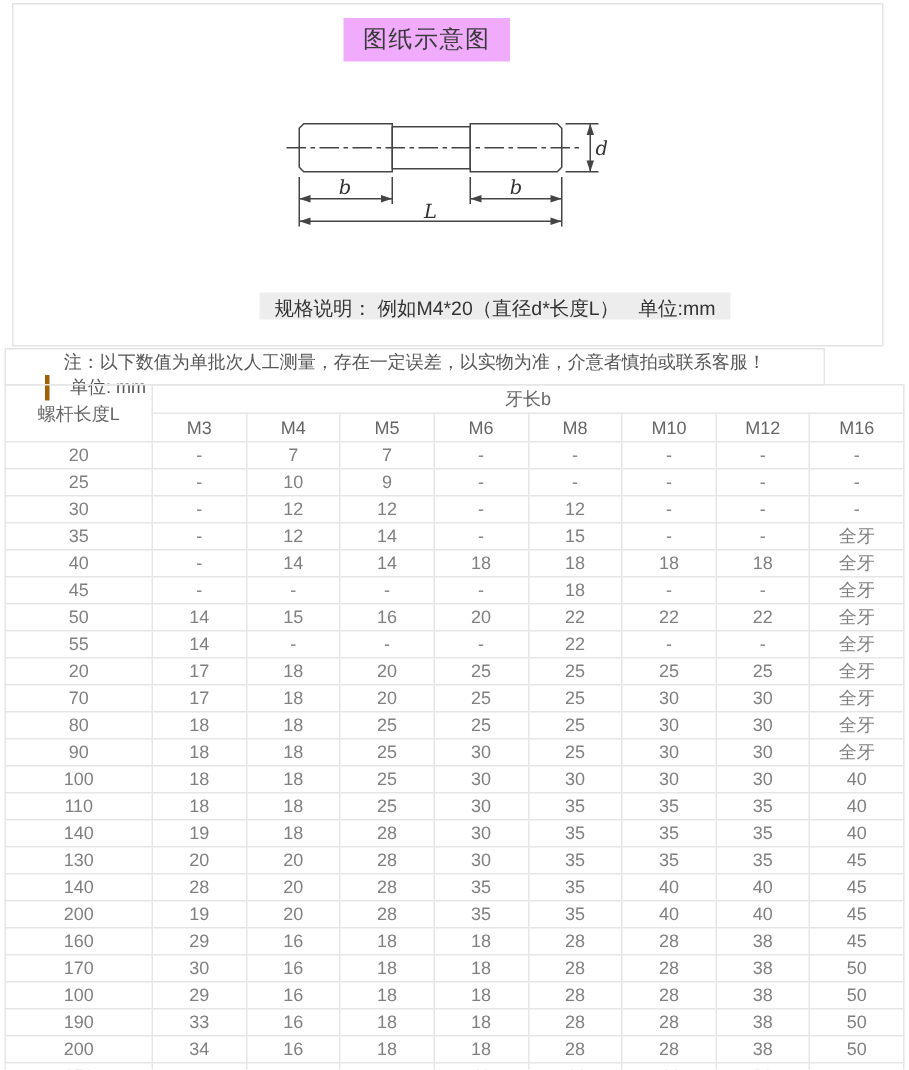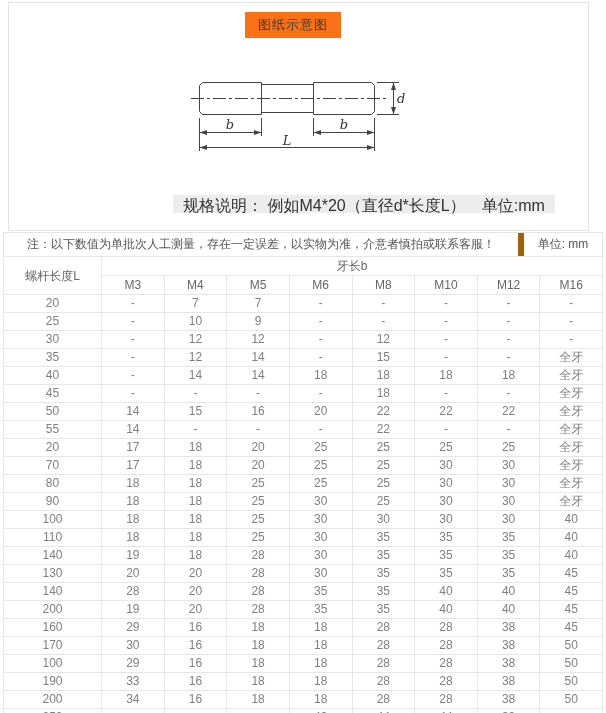--- a/index.html
+++ b/index.html
@@ -2,34 +2,34 @@
 <html><head>
 <meta charset="utf-8">
 <style>
   html,body{margin:0;padding:0;background:#fff;}
   body{font-family:"Liberation Sans","DejaVu Sans",sans-serif;}
   .page{position:relative;width:606px;height:713px;background:#fff;overflow:hidden;}
 
   
   .draw-box{position:absolute;left:8px;top:2px;width:581px;height:229px;
             border:1px solid #e4e4e4;box-sizing:border-box;background:#fff;}
-  .draw-title{position:absolute;left:236px;top:9px;background:#f97316;color:#3a3a3a;
-              font-size:13px;padding:4px 13px;letter-spacing:1px;white-space:nowrap;}
+  .draw-title{position:absolute;left:220px;top:9px;background:#f0abfc;color:#3a3a3a;
+              font-size:16px;padding:4px 13px;letter-spacing:1px;white-space:nowrap;}
   .spec-box{position:absolute;left:164px;top:192px;height:18px;line-height:22px;
-            background:#ededed;color:#333;font-size:16px;padding:0 10px;white-space:nowrap;}
+            background:#ededed;color:#333;font-size:13px;padding:0 10px;white-space:nowrap;}
   .diagram{position:absolute;left:0;top:58px;}
   .dim-label{font-family:"DejaVu Serif","Liberation Serif",serif;font-style:italic;
              font-size:13px;fill:#333;}
 
   
-  .note-bar{position:absolute;left:3px;top:232px;width:600px;height:25px;
+  .note-bar{position:absolute;left:3px;top:232px;width:547px;height:25px;
             border:1px solid #e4e4e4;box-sizing:border-box;display:flex;
-            font-size:12px;color:#555;background:#fff;}
+            font-size:12px;color:#555;background:#fff;flex-direction:column;}
   .note-main{flex:1;display:flex;align-items:center;justify-content:center;white-space:nowrap;}
-  .note-unit{width:78px;border-left:6px solid #a16207;display:flex;align-items:center;justify-content:center;}
+  .note-unit{width:78px;border-left:3px solid #a16207;display:flex;align-items:center;justify-content:center;margin-left:26px;}
 
   
   .spec-table{position:absolute;left:3px;top:256px;width:600px;border-collapse:collapse;table-layout:fixed;}
   .spec-table th,.spec-table td{border:1px solid #e6e6e6;font-weight:normal;font-size:12px;
             text-align:center;padding:0;height:17px;line-height:17px;overflow:hidden;}
   .spec-table thead th{color:#666;height:18px;line-height:18px;}
   .spec-table tbody td{color:#808080;}
   .spec-table tbody td.len{color:#808080;}
 </style>
 </head>

